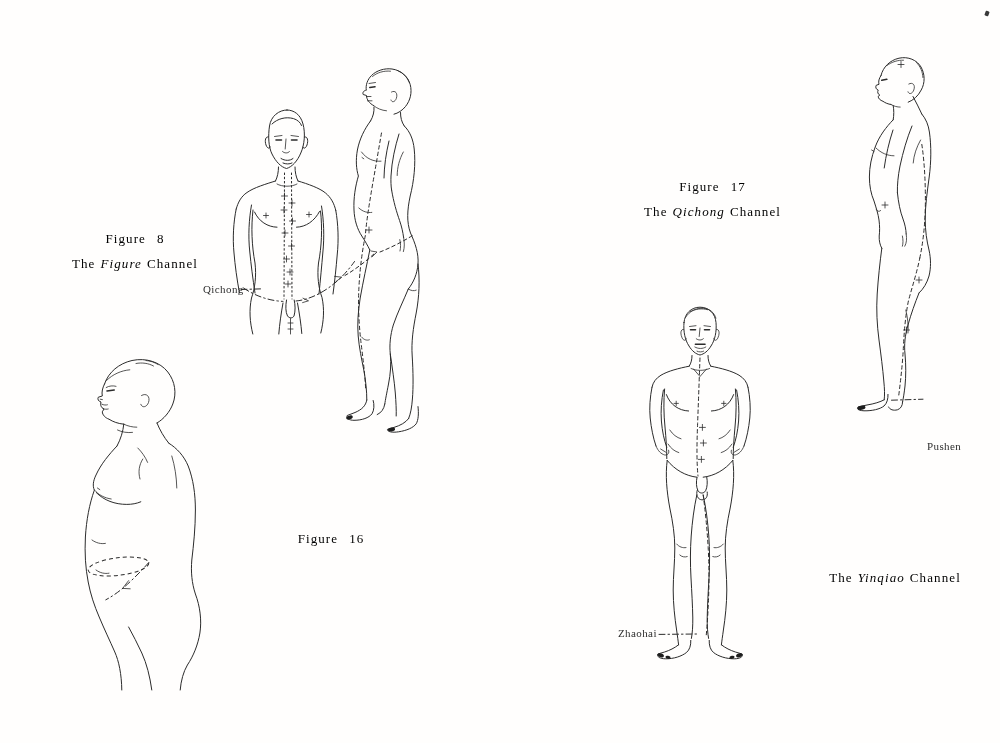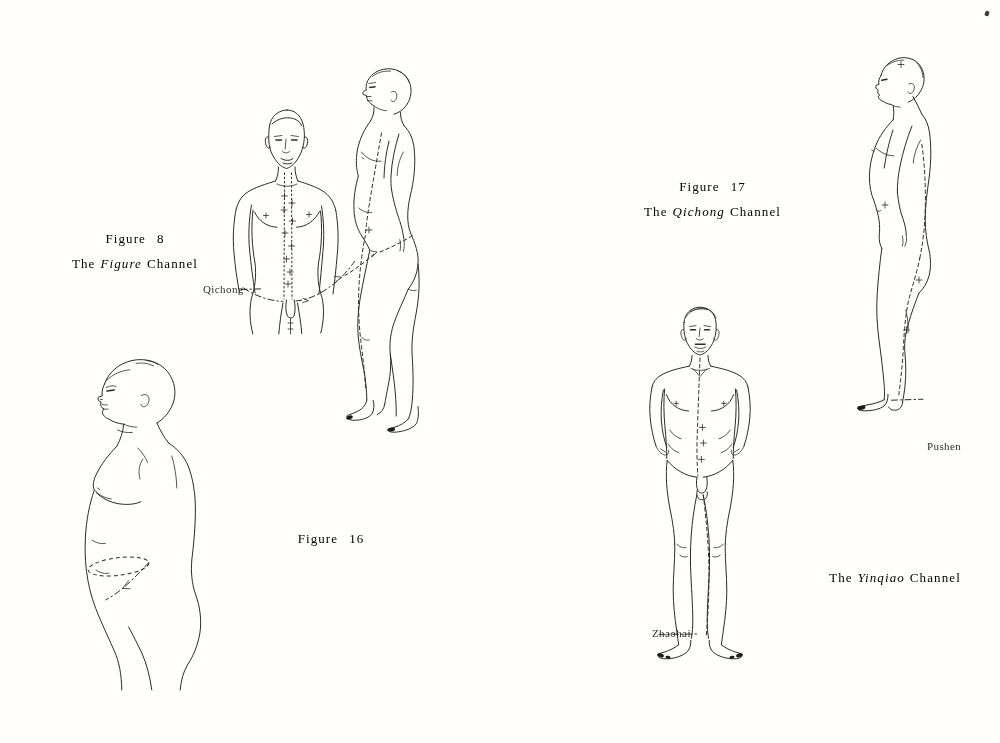--- a/index.html
+++ b/index.html
@@ -221,16 +221,16 @@
     <div class="cap-line1"><span>Figure</span><span class="num">17</span></div>
     <div class="cap-line2"><span>The</span><span class="it">Qichong</span><span>Channel</span></div>
   </div>
 
   <div class="caption" style="left:800px;top:561px;width:190px;">
     <div class="cap-line2"><span>The</span><span class="it">Yinqiao</span><span>Channel</span></div>
   </div>
 
   <div class="ptlabel" style="left:203px;top:283px;">Qichong</div>
   <div class="ptlabel" style="left:927px;top:393px;margin-top:47px;">Pushen</div>
-  <div class="ptlabel" style="left:652px;top:627px;text-align:right;">Zhaohai</div>
+  <div class="ptlabel" style="left:618px;top:627px;text-align:right;">Zhaohai</div>
 
   <div class="speck" style="left:985px;top:11px;"></div>
 </div>
 
 </body></html>

